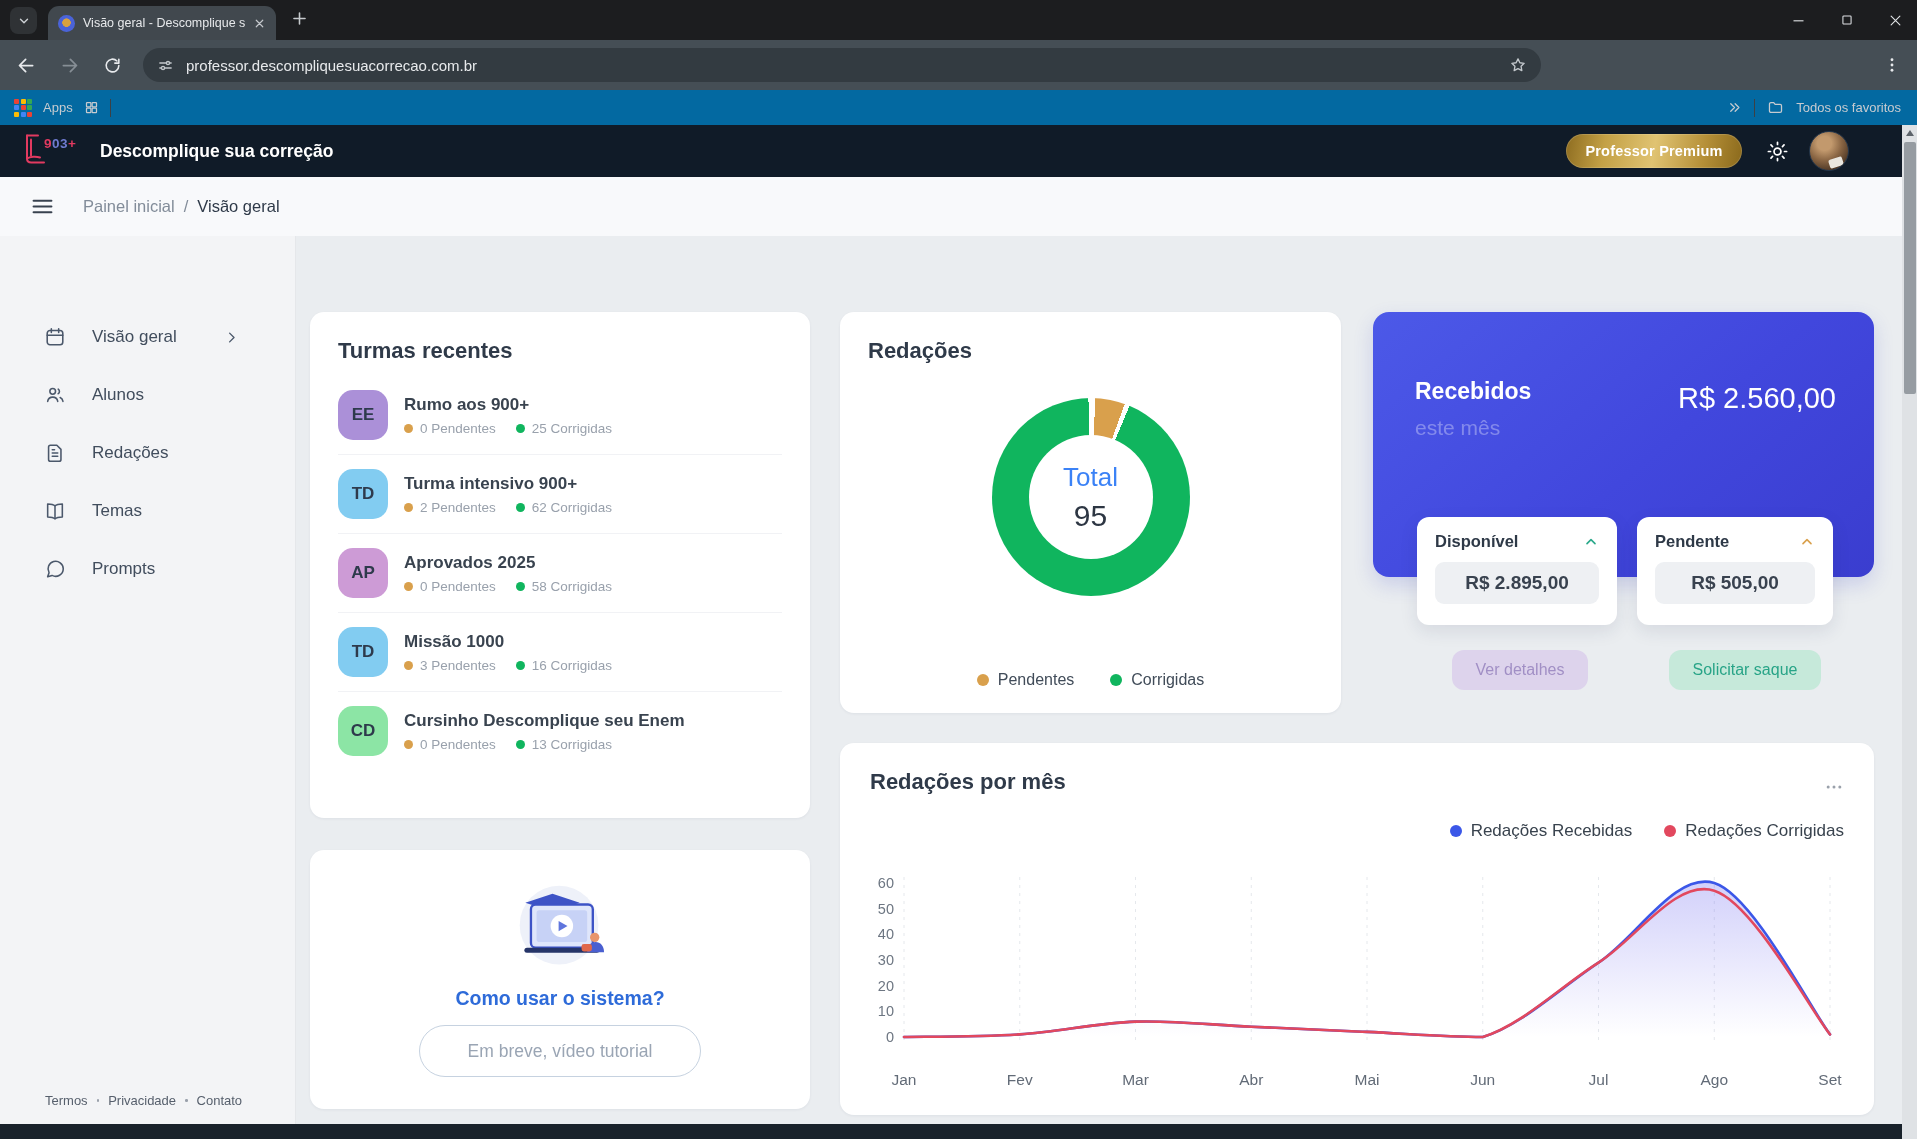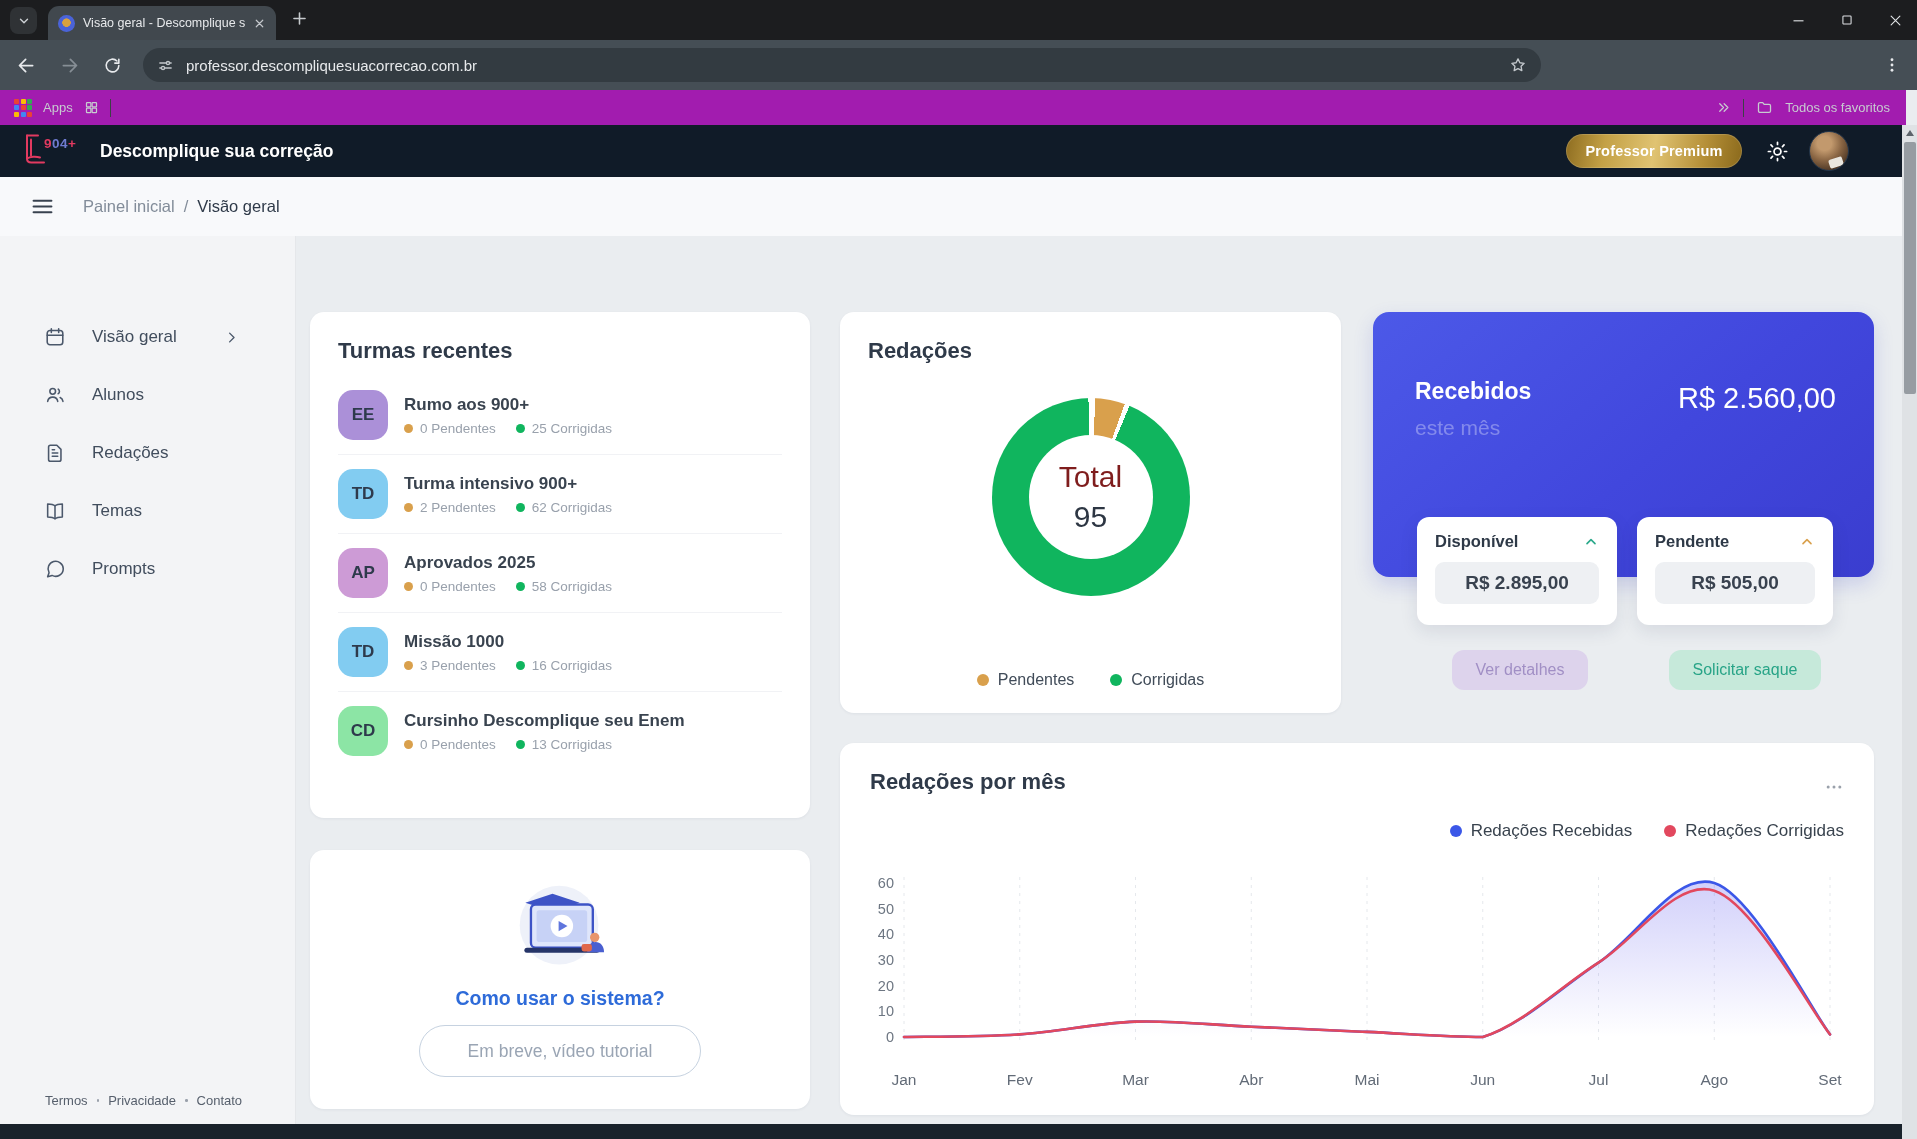--- a/index.html
+++ b/index.html
@@ -19,21 +19,21 @@
   .win-controls { position:absolute; right:14px; top:6px; display:flex; gap:34px; color:#dfe2e5; align-items:center; height:28px; }
 
   .toolbar { position:absolute; left:0; top:40px; right:0; height:50px; background:#454e55; display:flex; align-items:center; }
   .nav-btn { width:34px; height:34px; margin-left:9px; display:flex; align-items:center; justify-content:center; color:#e8eaed; }
   .nav-btn.disabled { color:#868e95; }
   .urlbar { margin-left:14px; width:1398px; height:34px; border-radius:17px; background:#333b41; display:flex; align-items:center; gap:12px; padding:0 14px; }
   .url-text { color:#e7e9eb; font-size:15px; }
   .urlbar .star { margin-left:auto; color:#c3c8cc; }
   .toolbar-kebab { margin-left:auto; margin-right:16px; color:#e8eaed; }
 
-  .bookmarks { position:absolute; left:0; top:90px; right:11px; height:35px; background:#a21caf; display:flex; align-items:center; color:#c7cbd0; font-size:13px; }
+  .bookmarks { position:absolute; left:0; top:90px; right:0; height:35px; background:#0369a1; display:flex; align-items:center; color:#c7cbd0; font-size:13px; }
   .bm-left { display:flex; align-items:center; gap:11px; padding-left:14px; }
   .bm-right { margin-left:auto; display:flex; align-items:center; gap:12px; padding-right:16px; }
   .bm-sep { width:1px; height:18px; background:#3c4145; }
   .apps-grid { display:grid; grid-template-columns:repeat(3,5px); grid-gap:1.5px; }
   .apps-grid i { width:5px; height:5px; border-radius:1px; }
 
   
   .app-header { position:absolute; left:0; top:125px; right:0; height:52px; background:#101b28; display:flex; align-items:center; padding:0 26px 0 22px; }
   .logo { position:relative; width:58px; height:38px; flex:0 0 auto; }
   .logo-900 { position:absolute; left:22px; top:4px; font-size:13.5px; font-weight:700; letter-spacing:.5px; }
@@ -72,21 +72,21 @@
   .t-avatar { width:50px; height:50px; border-radius:15px; display:flex; align-items:center; justify-content:center; font-size:17px; font-weight:600; color:#2e3a4c; flex:0 0 auto; }
   .t-name { font-size:17px; font-weight:700; color:#39434f; margin-bottom:6px; }
   .t-stats { display:flex; gap:20px; align-items:center; font-size:13.5px; color:#99a1ac; }
   .t-stat { display:flex; align-items:center; }
   .dot { width:9px; height:9px; border-radius:50%; display:inline-block; margin-right:7px; }
 
   
   #card-donut { left:840px; top:76px; width:501px; height:401px; padding:26px 28px; }
   .donut { position:absolute; left:50%; top:86px; transform:translateX(-50%); width:198px; height:198px; border-radius:50%; }
   .donut-hole { position:absolute; inset:37px; background:#fff; border-radius:50%; display:flex; flex-direction:column; align-items:center; justify-content:center; }
-  .donut-total-label { font-size:30px; color:#7f1d1d; margin-bottom:6px;text-align:right; }
+  .donut-total-label { font-size:26px; color:#3b82f6; margin-bottom:6px;text-align:right; }
   .donut-total-value { font-size:30px; color:#2d3643; }
   .donut-legend { position:absolute; left:0; right:0; bottom:24px; display:flex; justify-content:center; gap:36px; font-size:16px; color:#414c59; }
   .legend-item { display:flex; align-items:center; }
   .legend-dot { width:12px; height:12px; border-radius:50%; margin-right:9px; }
 
   
   #card-recebidos { left:1373px; top:76px; width:501px; height:265px; border-radius:16px; background:linear-gradient(140deg,#4c59e8 0%,#4147dd 55%,#3a3dcf 100%); box-shadow:0 8px 20px rgba(55,65,200,.18); }
   .rec-title { position:absolute; left:42px; top:66px; font-size:23px; font-weight:600; color:#fff; }
   .rec-sub { position:absolute; left:42px; top:104px; font-size:21px; color:rgba(255,255,255,.33); }
   .rec-amount { position:absolute; right:38px; top:70px; font-size:29px; color:#fff;text-align:center; }
@@ -248,21 +248,21 @@
   <div class="app-header">
     <div class="logo">
       <svg width="26" height="34" viewBox="0 0 26 34" fill="none" stroke="#e23a60" stroke-width="2" stroke-linecap="round">
         <path d="M5 3.5v23"></path>
           <path d="M5 26.5c0 2.4 1.8 4 4.2 4H22"></path>
           <path d="M5 3.5h11"></path>
           <path d="M9 7.5v16"></path>
           <path d="M5 26.5c3-2 9-2.4 13-1"></path>
       </svg>
       <span class="logo-900">
-        <span style="color:#e23a60">9</span><span style="color:#6f7bd0">04</span><span style="color:#e23a60">+</span>
+        <span style="color:#e23a60">9</span><span style="color:#6f7bd0">03</span><span style="color:#e23a60">+</span>
       </span>
     </div>
     <div class="brand">Descomplique sua correção</div>
     <div class="badge-premium">Professor Premium</div>
     <div class="sun-btn">
       <svg width="23" height="23" viewBox="0 0 24 24" fill="none" stroke="currentColor" stroke-width="1.8" stroke-linecap="round">
           <circle cx="12" cy="12" r="3.6"></circle>
           <path d="M12 2.5v2.2M12 19.3v2.2M2.5 12h2.2M19.3 12h2.2M5.2 5.2l1.6 1.6M17.2 17.2l1.6 1.6M18.8 5.2l-1.6 1.6M6.8 17.2l-1.6 1.6"></path>
         </svg>
     </div>

